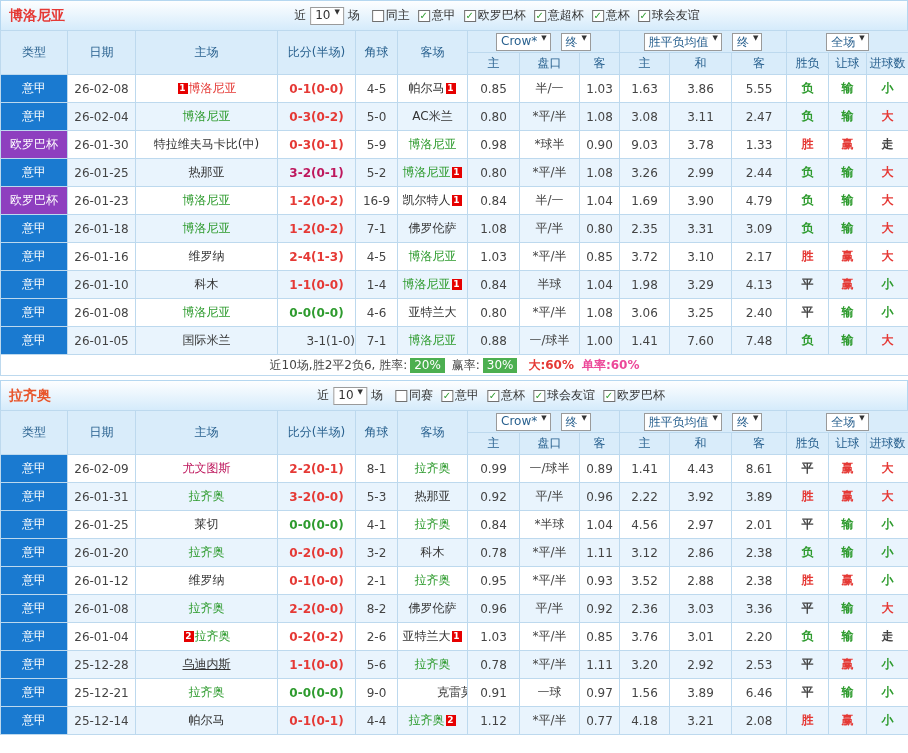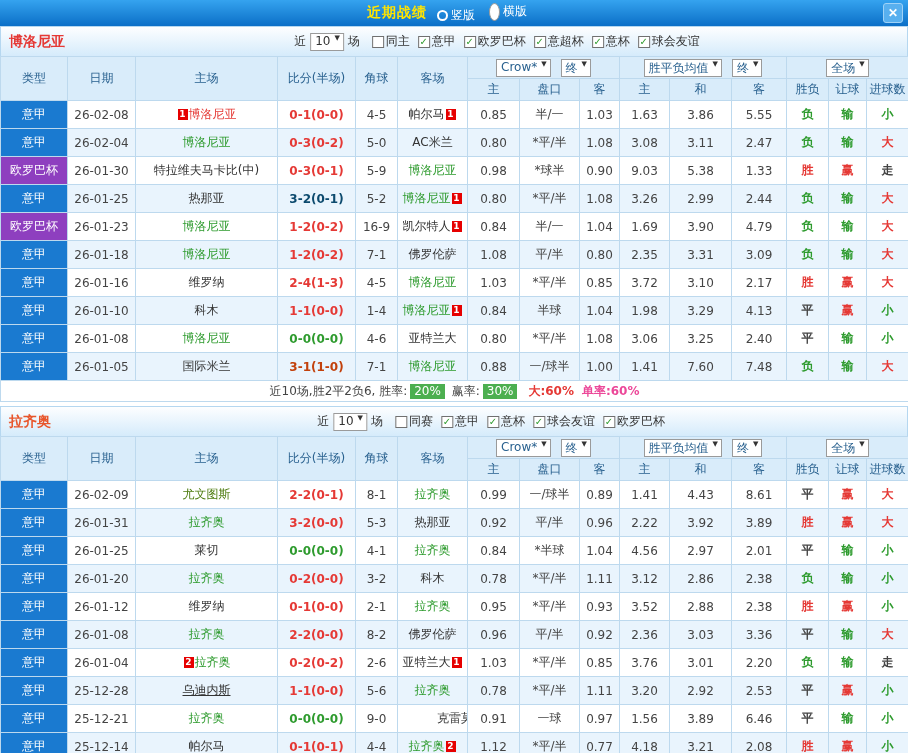--- a/index.html
+++ b/index.html
@@ -39,31 +39,20 @@
   .tname{vertical-align:middle;}
   td.sum{height:21px;background:#fff;}
   .badge{display:inline-block;background:#4caf50;color:#fff;padding:0 4px;margin:0 3px;line-height:15px;}
   .sumtext{color:#444;}
   .sumext{margin-left:8px;font-weight:bold;}
 </style>
 </head>
 <body>
 
 <div class="page">
-  <div class="titlebar">
-    <span class="tb-title">近期战绩</span>
-    <span><label class="radio">
-          <span class="ring"></span>
-          <span>竖版</span>
-        </label><label class="radio">
-          <span class="ring sel"></span>
-          <span>横版</span>
-        </label></span>
-    <button class="close">✕</button>
-  </div>
   <div class="section">
       <div class="secbar">
         <span class="team" style="color: rgb(229, 57, 53);">博洛尼亚</span>
         <div class="filter">
           <span class="flabel">近</span>
           <span class="sel">
             <span class="sel-t">10</span>
             <span class="sel-a">▼</span>
           </span>
           <span class="flabel">场</span>
@@ -203,31 +192,31 @@
             <td class="league" style="background: rgb(142, 63, 191);">欧罗巴杯</td>
             <td class="date">26-01-30</td>
             <td class="teamcell"><span class="tname" style="color: rgb(51, 51, 51);">特拉维夫马卡比(中)</span></td>
             <td class="score" style="color: rgb(229, 57, 53); font-weight: bold;">0-3(0-1)</td>
             <td class="corner">5-9</td>
             <td class="teamcell"><span class="tname" style="color: rgb(46, 155, 46);">博洛尼亚</span></td>
             <td class="odds">0.98</td>
             <td class="odds">*球半</td>
             <td class="odds">0.90</td>
             <td class="odds">9.03</td>
-            <td class="odds">5.38</td>
+            <td class="odds">3.78</td>
             <td class="odds">1.33</td>
             <td class="res" style="color: rgb(229, 57, 53); font-weight: bold;">胜</td>
             <td class="res" style="color: rgb(229, 57, 53); font-weight: bold;">赢</td>
             <td class="res" style="color: rgb(68, 68, 68); font-weight: bold;">走</td>
           </tr>
           <tr class="row alt">
             <td class="league" style="background: rgb(26, 122, 208);">意甲</td>
             <td class="date">26-01-25</td>
             <td class="teamcell"><span class="tname" style="color: rgb(51, 51, 51);">热那亚</span></td>
-            <td class="score" style="color: #0c4a6e; font-weight: bold;">3-2(0-1)</td>
+            <td class="score" style="color: #be185d; font-weight: bold;">3-2(0-1)</td>
             <td class="corner">5-2</td>
             <td class="teamcell"><span class="tname" style="color: rgb(46, 155, 46);">博洛尼亚</span><span class="rcard">1</span></td>
             <td class="odds">0.80</td>
             <td class="odds">*平/半</td>
             <td class="odds">1.08</td>
             <td class="odds">3.26</td>
             <td class="odds">2.99</td>
             <td class="odds">2.44</td>
             <td class="res" style="color: rgb(46, 155, 46); font-weight: bold;">负</td>
             <td class="res" style="color: rgb(46, 155, 46); font-weight: bold;">输</td>
@@ -315,21 +304,21 @@
             <td class="odds">3.25</td>
             <td class="odds">2.40</td>
             <td class="res" style="color: rgb(68, 68, 68); font-weight: bold;">平</td>
             <td class="res" style="color: rgb(46, 155, 46); font-weight: bold;">输</td>
             <td class="res" style="color: rgb(46, 155, 46); font-weight: bold;">小</td>
           </tr>
           <tr class="row alt">
             <td class="league" style="background: rgb(26, 122, 208);">意甲</td>
             <td class="date">26-01-05</td>
             <td class="teamcell"><span class="tname" style="color: rgb(51, 51, 51);">国际米兰</span></td>
-            <td class="score" style="color: #c2410c; font-weight: bold;">3-1(1-0)</td>
+            <td class="score" style="color: #404040; font-weight: normal; text-align: right;">3-1(1-0)</td>
             <td class="corner">7-1</td>
             <td class="teamcell"><span class="tname" style="color: rgb(46, 155, 46);">博洛尼亚</span></td>
             <td class="odds">0.88</td>
             <td class="odds">一/球半</td>
             <td class="odds">1.00</td>
             <td class="odds">1.41</td>
             <td class="odds">7.60</td>
             <td class="odds">7.48</td>
             <td class="res" style="color: rgb(46, 155, 46); font-weight: bold;">负</td>
             <td class="res" style="color: rgb(46, 155, 46); font-weight: bold;">输</td>
@@ -441,21 +430,21 @@
             <th class="hcell">客</th>
             <th class="hcell">胜负</th>
             <th class="hcell">让球</th>
             <th class="hcell">进球数</th>
           </tr>
         </thead>
         <tbody>
           <tr class="row">
             <td class="league" style="background: rgb(26, 122, 208);">意甲</td>
             <td class="date">26-02-09</td>
-            <td class="teamcell"><span class="tname" style="color: #4d7c0f;">尤文图斯</span></td>
+            <td class="teamcell"><span class="tname" style="color: #be185d;">尤文图斯</span></td>
             <td class="score" style="color: rgb(229, 57, 53); font-weight: bold;">2-2(0-1)</td>
             <td class="corner">8-1</td>
             <td class="teamcell"><span class="tname" style="color: rgb(46, 155, 46);">拉齐奥</span></td>
             <td class="odds">0.99</td>
             <td class="odds">一/球半</td>
             <td class="odds">0.89</td>
             <td class="odds">1.41</td>
             <td class="odds">4.43</td>
             <td class="odds">8.61</td>
             <td class="res" style="color: rgb(68, 68, 68); font-weight: bold;">平</td>

